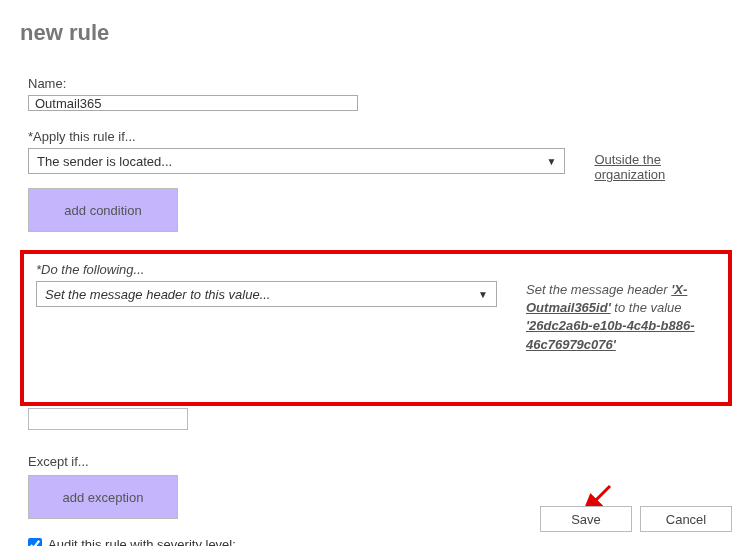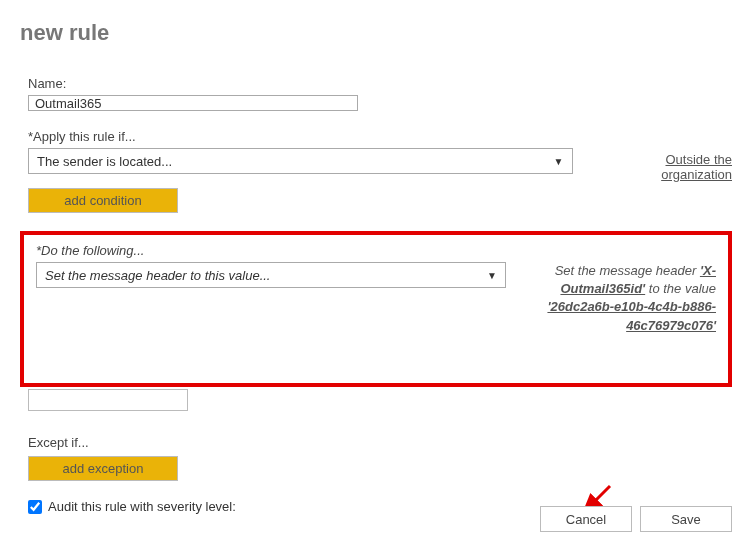--- a/index.html
+++ b/index.html
@@ -35,22 +35,21 @@
     height: 16px;
     border: 1px solid #aaa;
     padding: 2px 6px;
     font-size: 13px;
     color: #333;
     font-family: inherit;
   }
   .row {
     display: flex;
     align-items: flex-start;
-    gap: 20px;
-    text-align: right;
+    gap: 29px;
   }
   .dropdown {
     width: 550px;
     height: 26px;
     border: 1px solid #aaa;
     background: #fff;
     display: flex;
     align-items: center;
     justify-content: space-between;
     padding: 0 8px;
@@ -75,23 +74,23 @@
     max-width: 190px;
     line-height: 1.4;
   }
   .side-text .lk {
     color: #555;
     text-decoration: underline;
     font-weight: bold;
   }
   .btn-secondary {
     width: 150px;
-    height: 25px;
+    height: 44px;
     border: 1px solid #bbb;
-    background: #eab308;
+    background: #c4b5fd;
     color: #555;
     font-size: 13px;
     cursor: pointer;
     margin-top: 6px;
     font-family: inherit;
   }
   .highlight-box {
     border: 4px solid #e20000;
     padding: 8px 12px 30px 12px;
     margin-left: 0;
@@ -201,18 +200,18 @@
 <svg class="arrow-annotation" width="40" height="36">
   <defs>
     <marker id="ah" markerWidth="8" markerHeight="8" refX="6" refY="3" orient="auto">
       <path d="M0,0 L7,3 L0,6 Z" fill="#e20000"></path>
     </marker>
   </defs>
   <line x1="34" y1="2" x2="8" y2="28" stroke="#e20000" stroke-width="3" marker-end="url(#ah)"></line>
 </svg>
 
 <div class="footer">
+  <button class="btn-footer">Save</button>
   <button class="btn-footer">Cancel</button>
-  <button class="btn-footer">Save</button>
 </div>
 
 
 
 
 </body></html>

